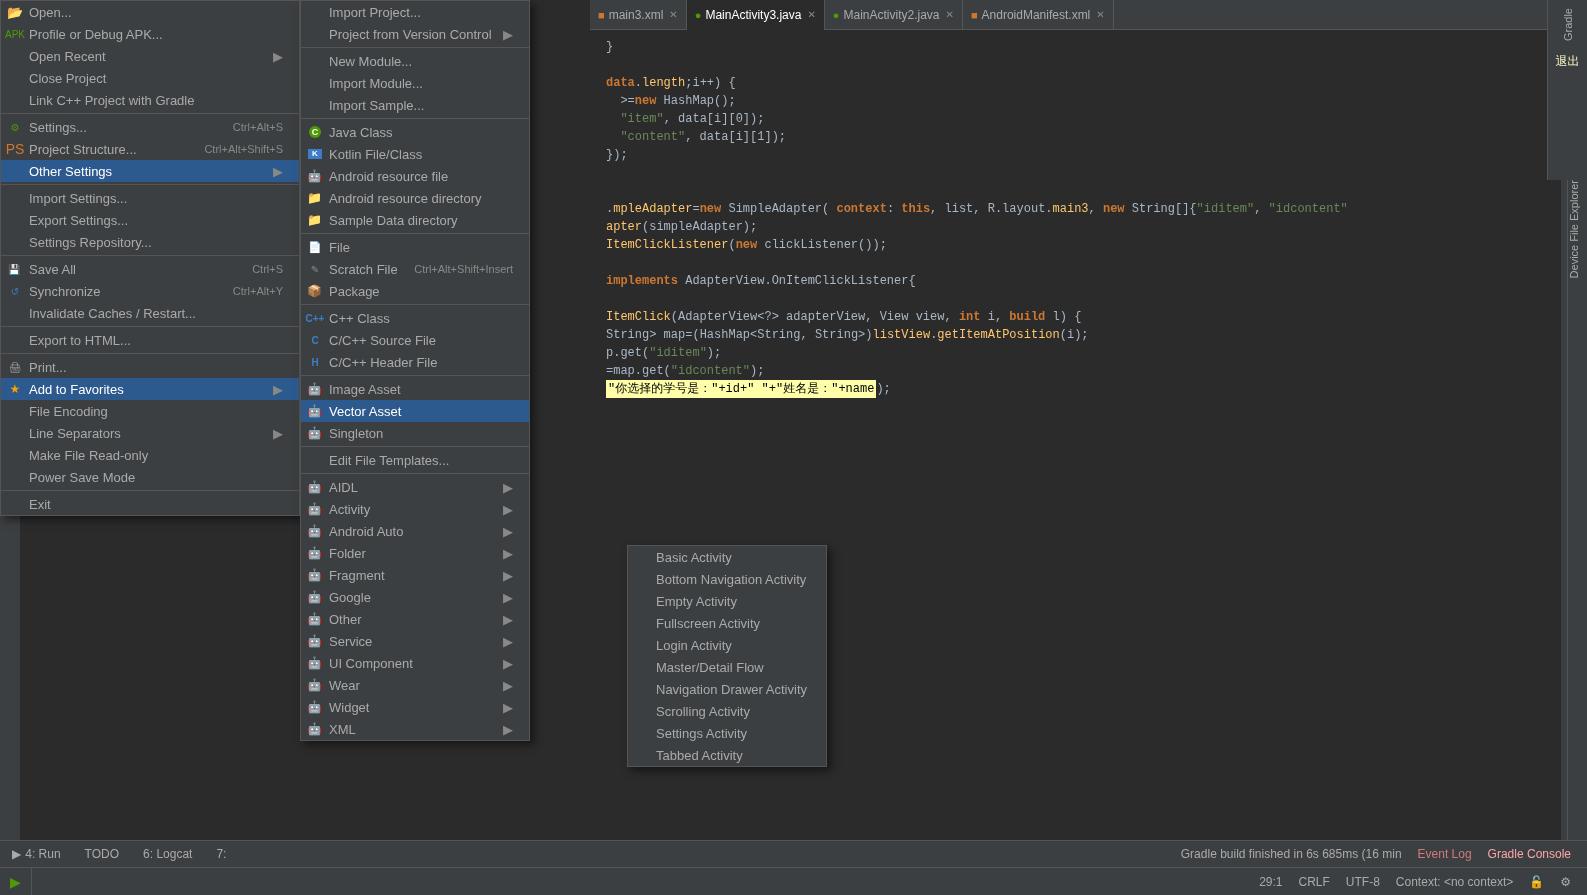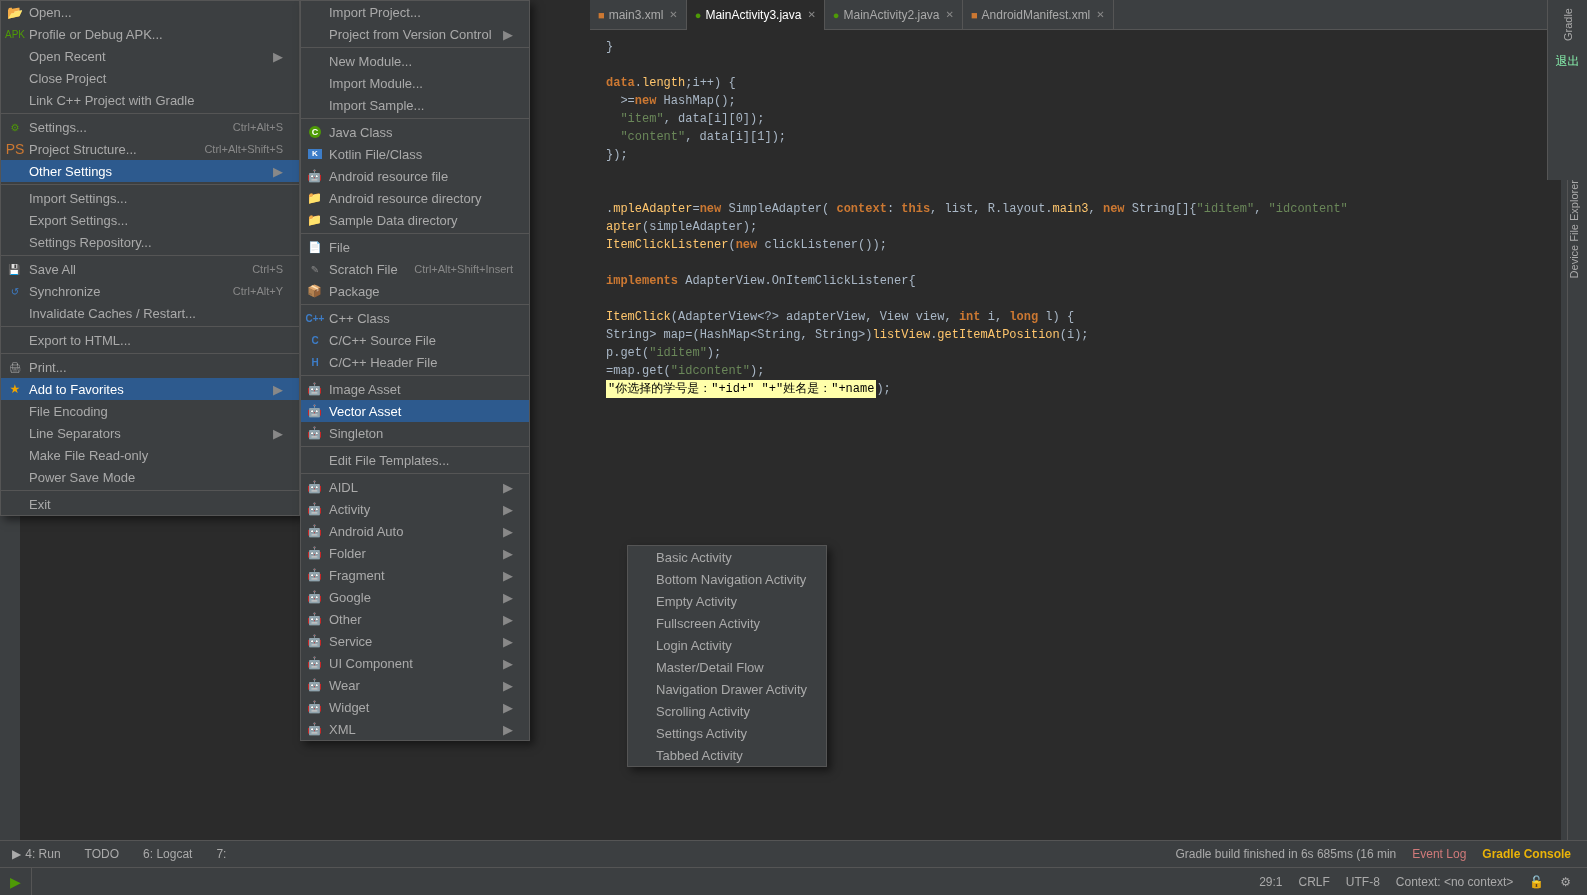--- a/index.html
+++ b/index.html
@@ -323,40 +323,40 @@
     <div class="code-line">  <span class="str">"content"</span>, data[i][1]);</div>
     <div class="code-line">});</div>
     <div class="code-line">&nbsp;</div>
     <div class="code-line">&nbsp;</div>
     <div class="code-line">.<span class="fn">mpleAdapter</span>=<span class="kw">new</span> <span class="cls">SimpleAdapter</span>( <span class="kw">context</span>: <span class="kw">this</span>, list, R.layout.<span class="fn">main3</span>, <span class="kw">new</span> String[]{<span class="str">"iditem"</span>, <span class="str">"idcontent"</span></div>
     <div class="code-line"><span class="fn">apter</span>(simpleAdapter);</div>
     <div class="code-line"><span class="fn">ItemClickListener</span>(<span class="kw">new</span> <span class="cls">clickListener</span>());</div>
     <div class="code-line">&nbsp;</div>
     <div class="code-line"><span class="kw">implements</span> <span class="cls">AdapterView</span>.<span class="cls">OnItemClickListener</span>{</div>
     <div class="code-line">&nbsp;</div>
-    <div class="code-line"><span class="fn">ItemClick</span>(<span class="cls">AdapterView</span>&lt;?&gt; adapterView, <span class="cls">View</span> view, <span class="kw">int</span> i, <span class="kw">long</span> l) {</div>
+    <div class="code-line"><span class="fn">ItemClick</span>(<span class="cls">AdapterView</span>&lt;?&gt; adapterView, <span class="cls">View</span> view, <span class="kw">int</span> i, <span class="kw">build</span> l) {</div>
     <div class="code-line"><span class="cls">String</span>&gt; map=(<span class="cls">HashMap</span>&lt;<span class="cls">String</span>, <span class="cls">String</span>&gt;)<span class="fn">listView</span>.<span class="fn">getItemAtPosition</span>(i);</div>
     <div class="code-line">p.get(<span class="str">"iditem"</span>);</div>
     <div class="code-line">=map.get(<span class="str">"idcontent"</span>);</div>
     <div class="code-line"><span class="highlight-line">"你选择的学号是："+id+" "+"姓名是："+name</span>);</div>
   </div>
 
   <div class="scrollbar-right">
     <div class="scrollbar-thumb"></div>
   </div>
 
   <div class="left-sidebar">
     <div class="favorites-label">
       <span>2: Favorites</span>
     </div>
   </div>
 
   <div style="position:absolute;top:0;right:0;width:40px;height:180px;background:#3c3f41;display:flex;flex-direction:column;align-items:center;border-left:1px solid #555;">
     <div class="gradle-label">Gradle</div>
-    <div style="color:#86efac;font-size:12px;padding:4px;cursor:pointer;">退出</div>
+    <div style="color:#fef9c3;font-size:12px;padding:4px;cursor:pointer;">退出</div>
   </div>
 
   <div style="position:absolute;top:180px;right:0;width:20px;bottom:55px;background:#3c3f41;border-left:1px solid #555;">
     <div class="device-label">Device File Explorer</div>
   </div>
 
   <div class="bottom-bar">
     <div class="bottom-item">
       <span>▶</span>
       <span>4: Run</span>
@@ -366,21 +366,21 @@
     </div>
     <div class="bottom-item">
       <span>6: Logcat</span>
     </div>
     <div class="bottom-item">
       <span>7:</span>
     </div>
     <div style="margin-left:auto;padding-right:16px;color:#aaa;font-size:12px;display:flex;gap:16px;">
       <span>Gradle build finished in 6s 685ms (16 min</span>
       <span style="color:#d07a7a;cursor:pointer;">Event Log</span>
-      <span style="color:#eab308;cursor:pointer;font-weight:bold;">Gradle Console</span>
+      <span style="color:#fca5a5;cursor:pointer;">Gradle Console</span>
     </div>
   </div>
 
   <div class="status-bar">
     <div class="status-left">
       <div class="status-item">
         <span style="color:#4e9a06;font-size:14px;">▶</span>
       </div>
     </div>
     <div class="status-right">

